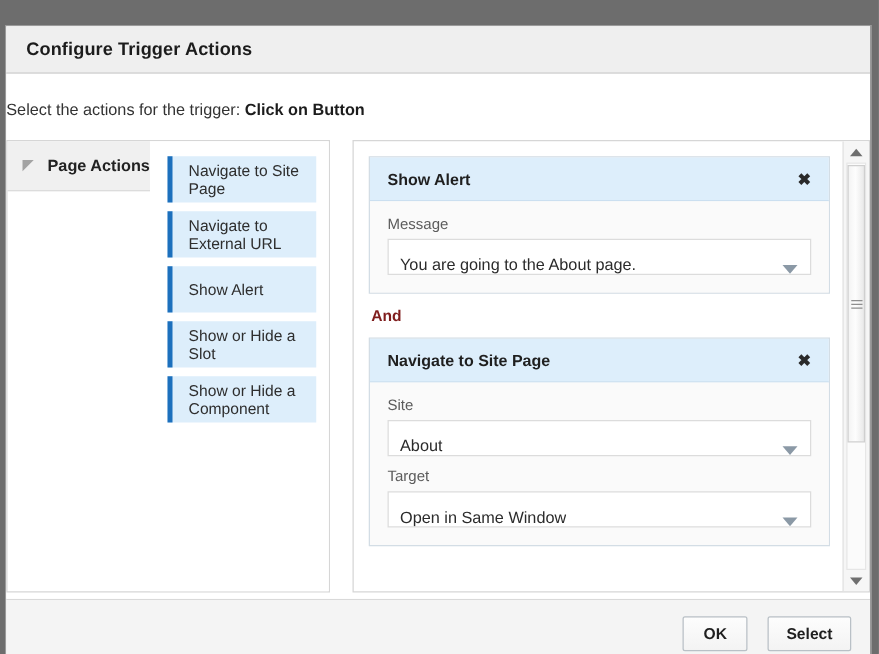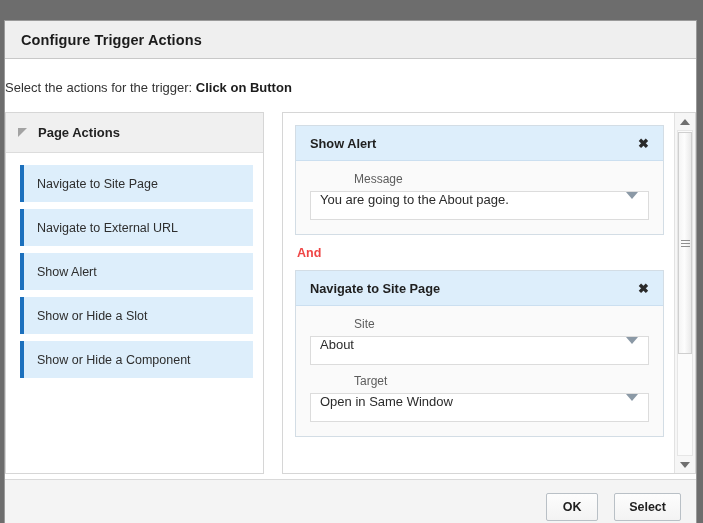--- a/index.html
+++ b/index.html
@@ -73,21 +73,20 @@
   }
 
   
   .palette {
     width: 259px;
     flex: 0 0 259px;
     border: 1px solid #d6d6d6;
     box-sizing: border-box;
     background: #ffffff;
     display: flex;
-    flex-direction: column;
   }
   .palette-header {
     height: 40px;
     background: #f0f0f0;
     border-bottom: 1px solid #dcdcdc;
     display: flex;
     align-items: center;
     padding-left: 12px;
     box-sizing: border-box;
     flex: 0 0 auto;
@@ -180,30 +179,29 @@
   }
   .action-card-body {
     padding: 11px 14px 14px 14px;
     box-sizing: border-box;
     background: #fafafa;
   }
   .field-label {
     font-size: 12px;
     color: #5c5c5c;
     margin-bottom: 5px;
-    margin-left: 44px;
   }
   .field-label + .select-box { margin-bottom: 0; }
   .select-box {
     height: 29px;
     background: #ffffff;
     border: 1px solid #dcdcdc;
     box-sizing: border-box;
     display: flex;
-    align-items: flex-start;
+    align-items: flex-end;
     justify-content: space-between;
     padding: 0 10px 0 9px;
     cursor: pointer;
   }
   .select-value {
     font-size: 13px;
     color: #2b2b2b;
     overflow: hidden;
     white-space: nowrap;
     text-overflow: ellipsis;
@@ -215,21 +213,21 @@
     border-right: 6px solid transparent;
     border-top: 7px solid #8b99a6;
     flex: 0 0 auto;
     margin-left: 8px;
   }
   .field-gap { height: 9px; }
 
   .and-separator {
     font-size: 12.5px;
     font-weight: bold;
-    color: #ef4444;
+    color: #7f1d1d;
     padding: 11px 0 10px 2px;
   }
 
   
   .scrollbar {
     position: absolute;
     top: 0;
     right: 0;
     width: 21px;
     height: 100%;

